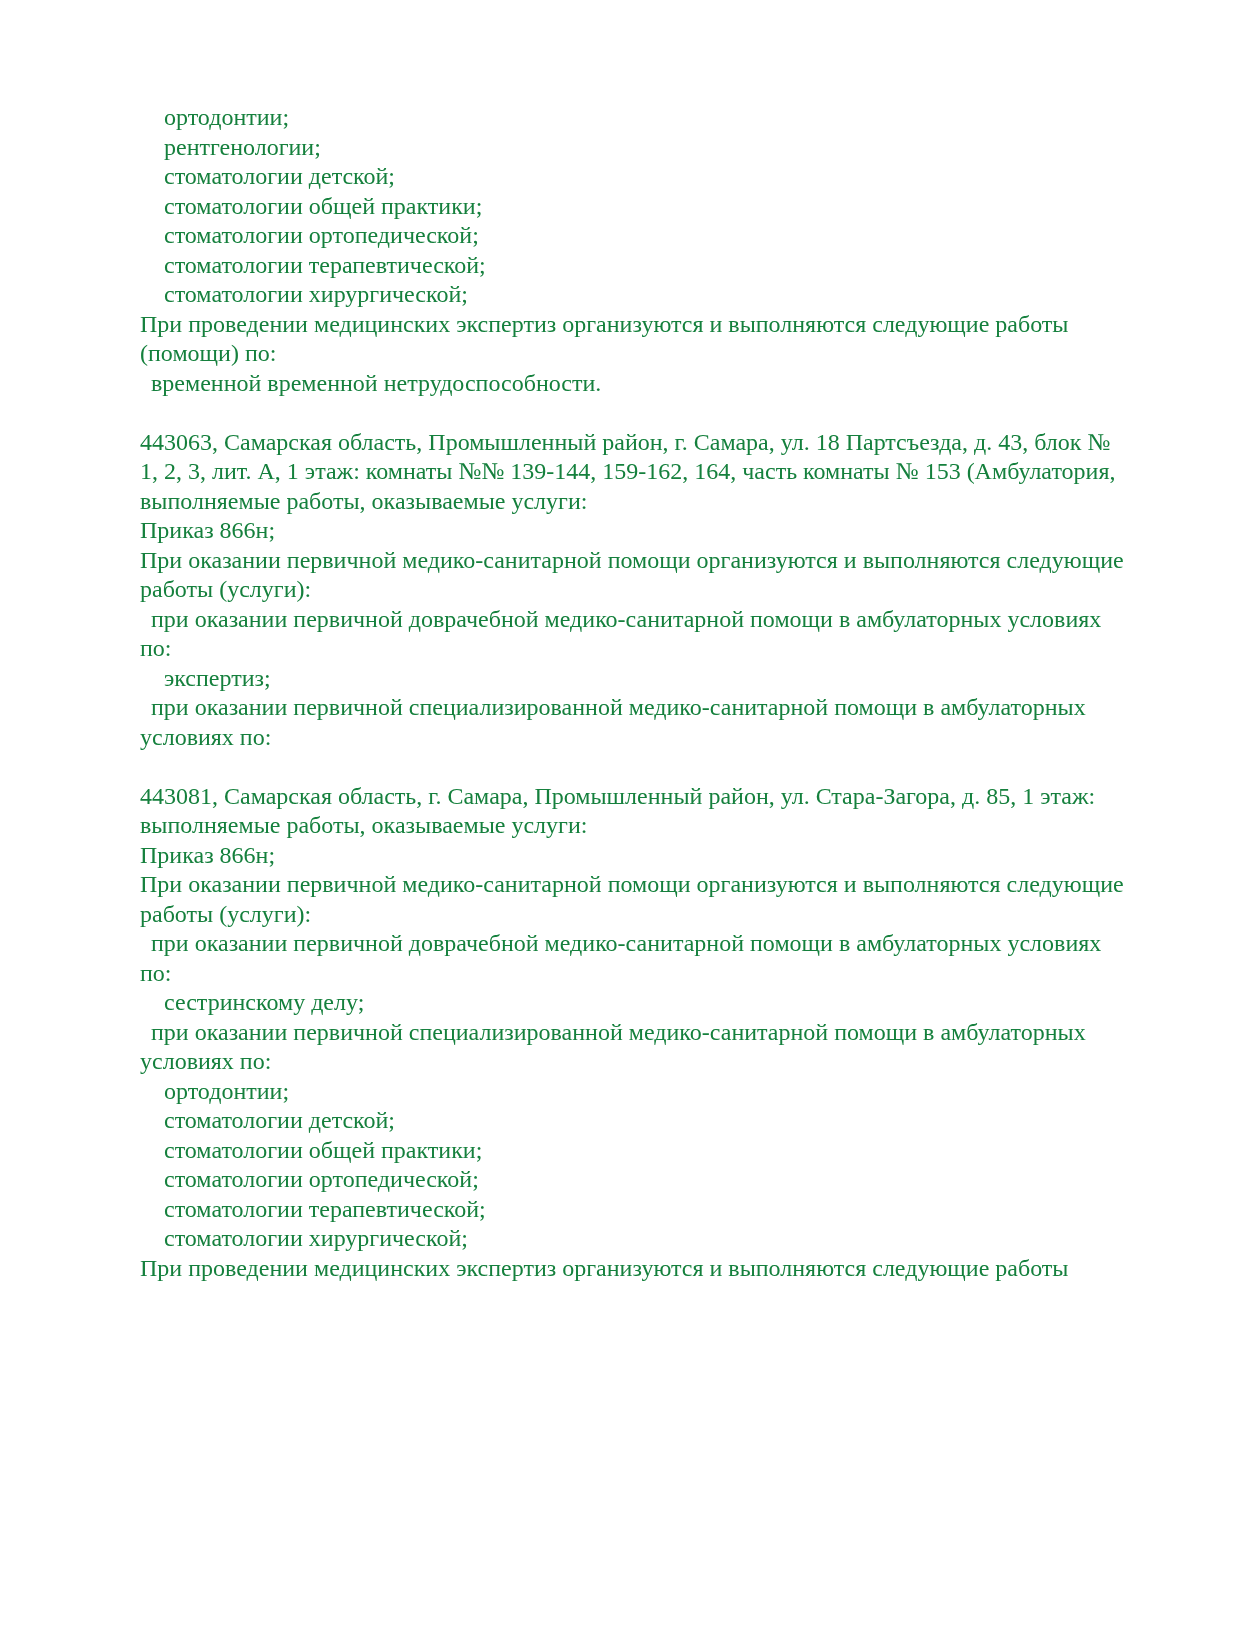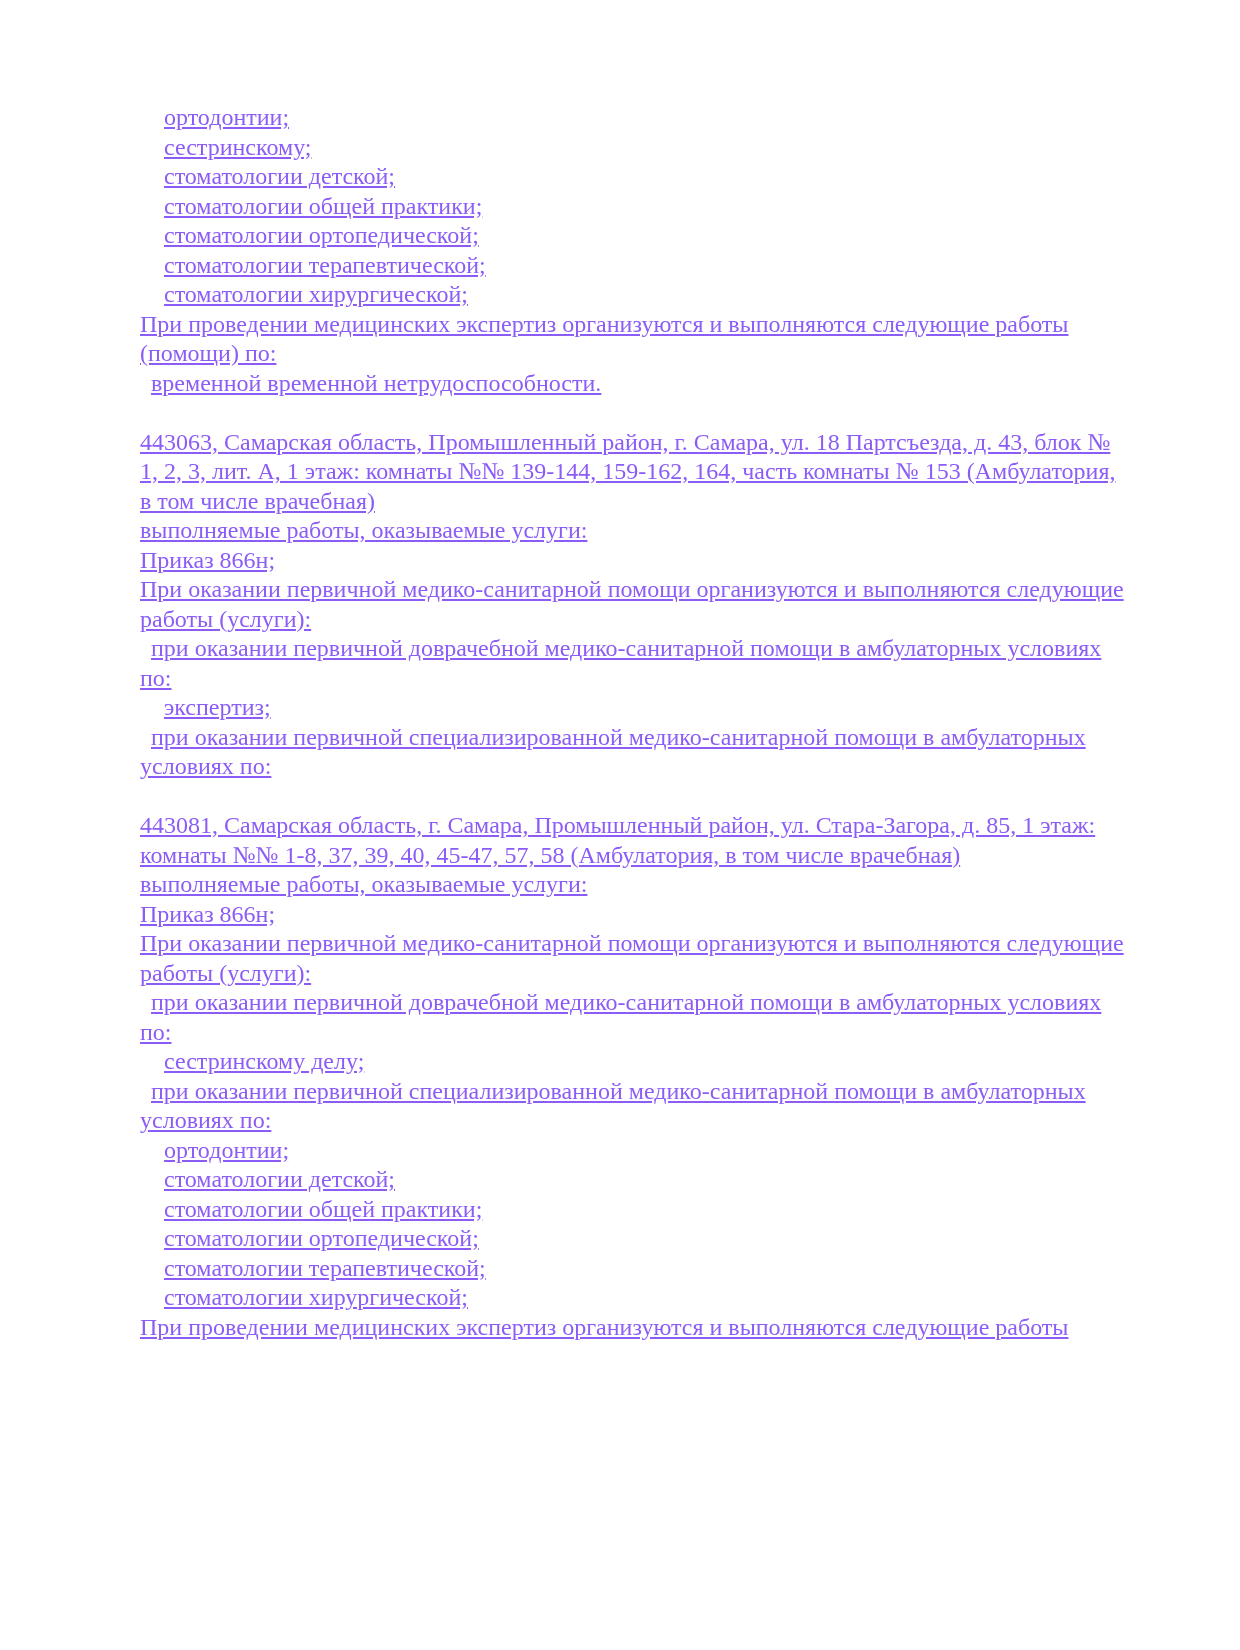--- a/index.html
+++ b/index.html
@@ -30,50 +30,48 @@
     white-space: pre;
     text-align: left;
   }
   .indent-0 { padding-left: 0; }
   .indent-1 { padding-left: 11px; }
   .indent-2 { padding-left: 24px; }
 </style>
 </head>
 <body style="background: rgb(255, 255, 255);">
 
-<div class="page" style="color: #8b5cf6; text-decoration: underline;">
+<div class="page" style="color: #15803d;">
   <div class="block">
       <div class="line indent-2">ортодонтии;</div>
-      <div class="line indent-2">сестринскому;</div>
+      <div class="line indent-2">рентгенологии;</div>
       <div class="line indent-2">стоматологии детской;</div>
       <div class="line indent-2">стоматологии общей практики;</div>
       <div class="line indent-2">стоматологии ортопедической;</div>
       <div class="line indent-2">стоматологии терапевтической;</div>
       <div class="line indent-2">стоматологии хирургической;</div>
       <div class="line indent-0">При проведении медицинских экспертиз организуются и выполняются следующие работы</div>
       <div class="line indent-0">(помощи) по:</div>
       <div class="line indent-1">временной временной нетрудоспособности.</div>
     </div>
   <div class="block">
       <div class="line indent-0">443063, Самарская область, Промышленный район, г. Самара, ул. 18 Партсъезда, д. 43, блок №</div>
       <div class="line indent-0">1, 2, 3, лит. А, 1 этаж: комнаты №№ 139-144, 159-162, 164, часть комнаты № 153 (Амбулатория,</div>
-      <div class="line indent-0">в том числе врачебная)</div>
       <div class="line indent-0">выполняемые работы, оказываемые услуги:</div>
       <div class="line indent-0">Приказ 866н;</div>
       <div class="line indent-0">При оказании первичной медико-санитарной помощи организуются и выполняются следующие</div>
       <div class="line indent-0">работы (услуги):</div>
       <div class="line indent-1">при оказании первичной доврачебной медико-санитарной помощи в амбулаторных условиях</div>
       <div class="line indent-0">по:</div>
       <div class="line indent-2">экспертиз;</div>
       <div class="line indent-1">при оказании первичной специализированной медико-санитарной помощи в амбулаторных</div>
       <div class="line indent-0">условиях по:</div>
     </div>
   <div class="block">
       <div class="line indent-0">443081, Самарская область, г. Самара, Промышленный район, ул. Стара-Загора, д. 85, 1 этаж:</div>
-      <div class="line indent-0">комнаты №№ 1-8, 37, 39, 40, 45-47, 57, 58 (Амбулатория, в том числе врачебная)</div>
       <div class="line indent-0">выполняемые работы, оказываемые услуги:</div>
       <div class="line indent-0">Приказ 866н;</div>
       <div class="line indent-0">При оказании первичной медико-санитарной помощи организуются и выполняются следующие</div>
       <div class="line indent-0">работы (услуги):</div>
       <div class="line indent-1">при оказании первичной доврачебной медико-санитарной помощи в амбулаторных условиях</div>
       <div class="line indent-0">по:</div>
       <div class="line indent-2">сестринскому делу;</div>
       <div class="line indent-1">при оказании первичной специализированной медико-санитарной помощи в амбулаторных</div>
       <div class="line indent-0">условиях по:</div>
       <div class="line indent-2">ортодонтии;</div>

